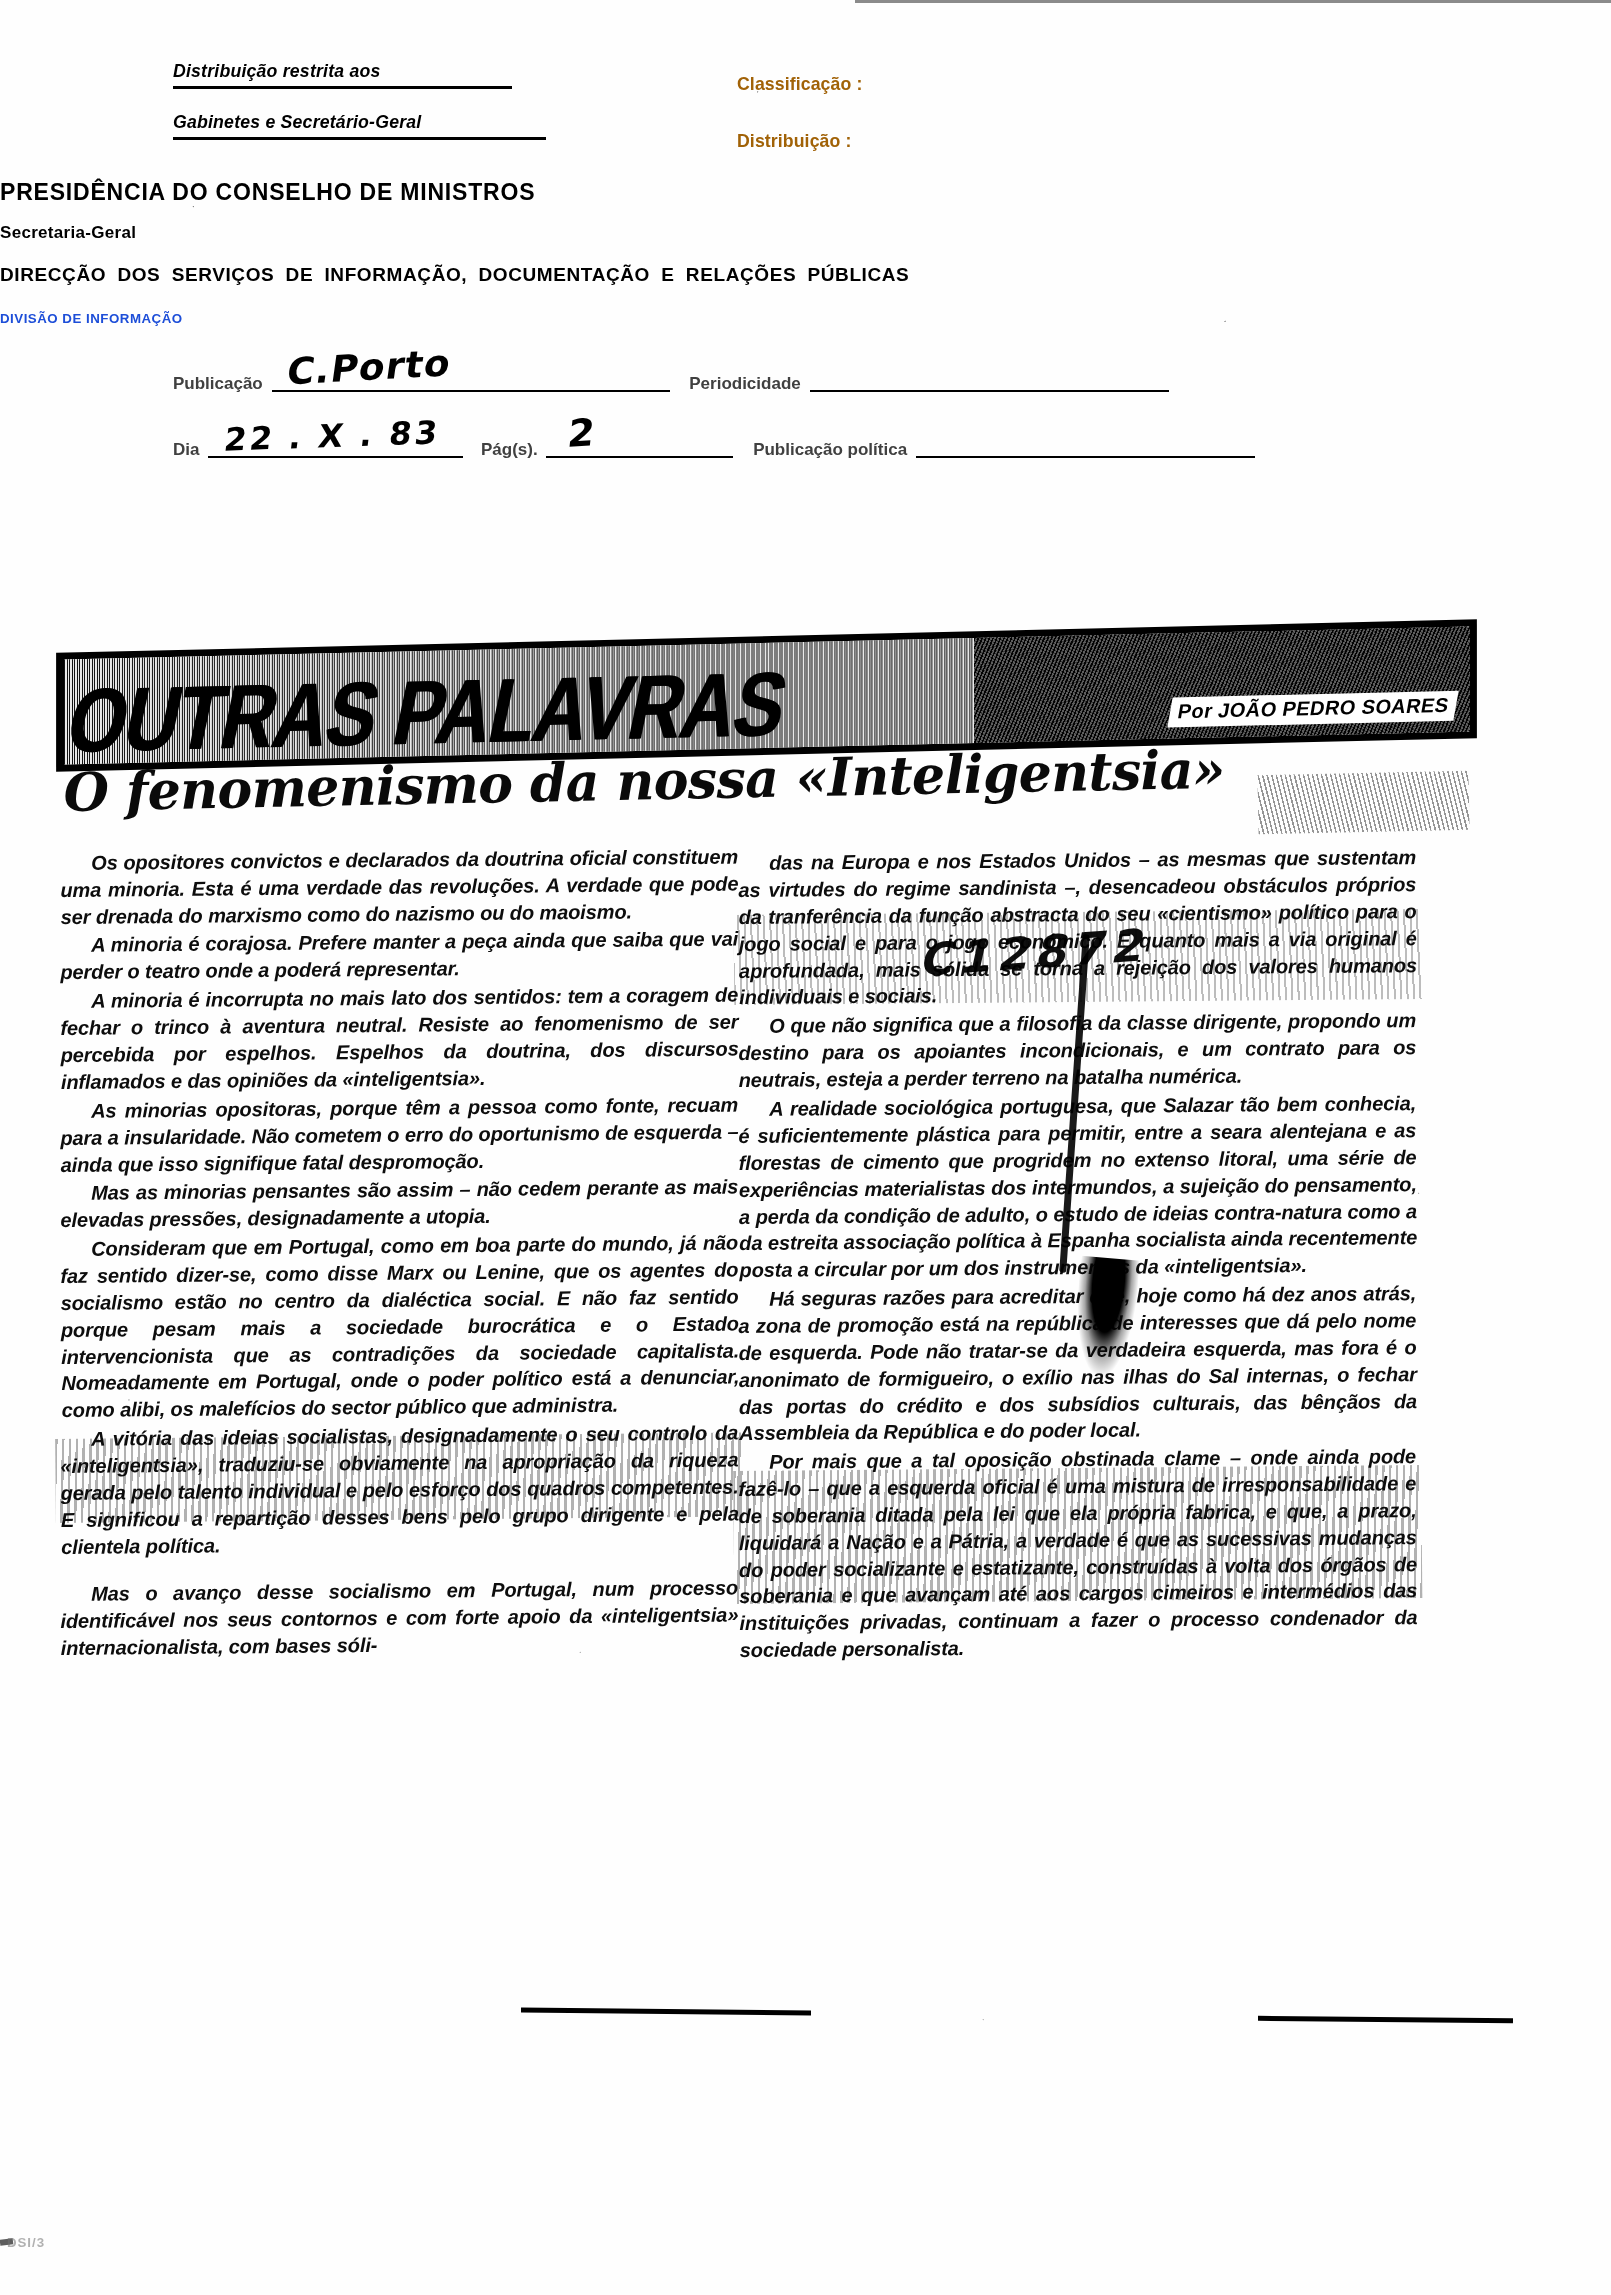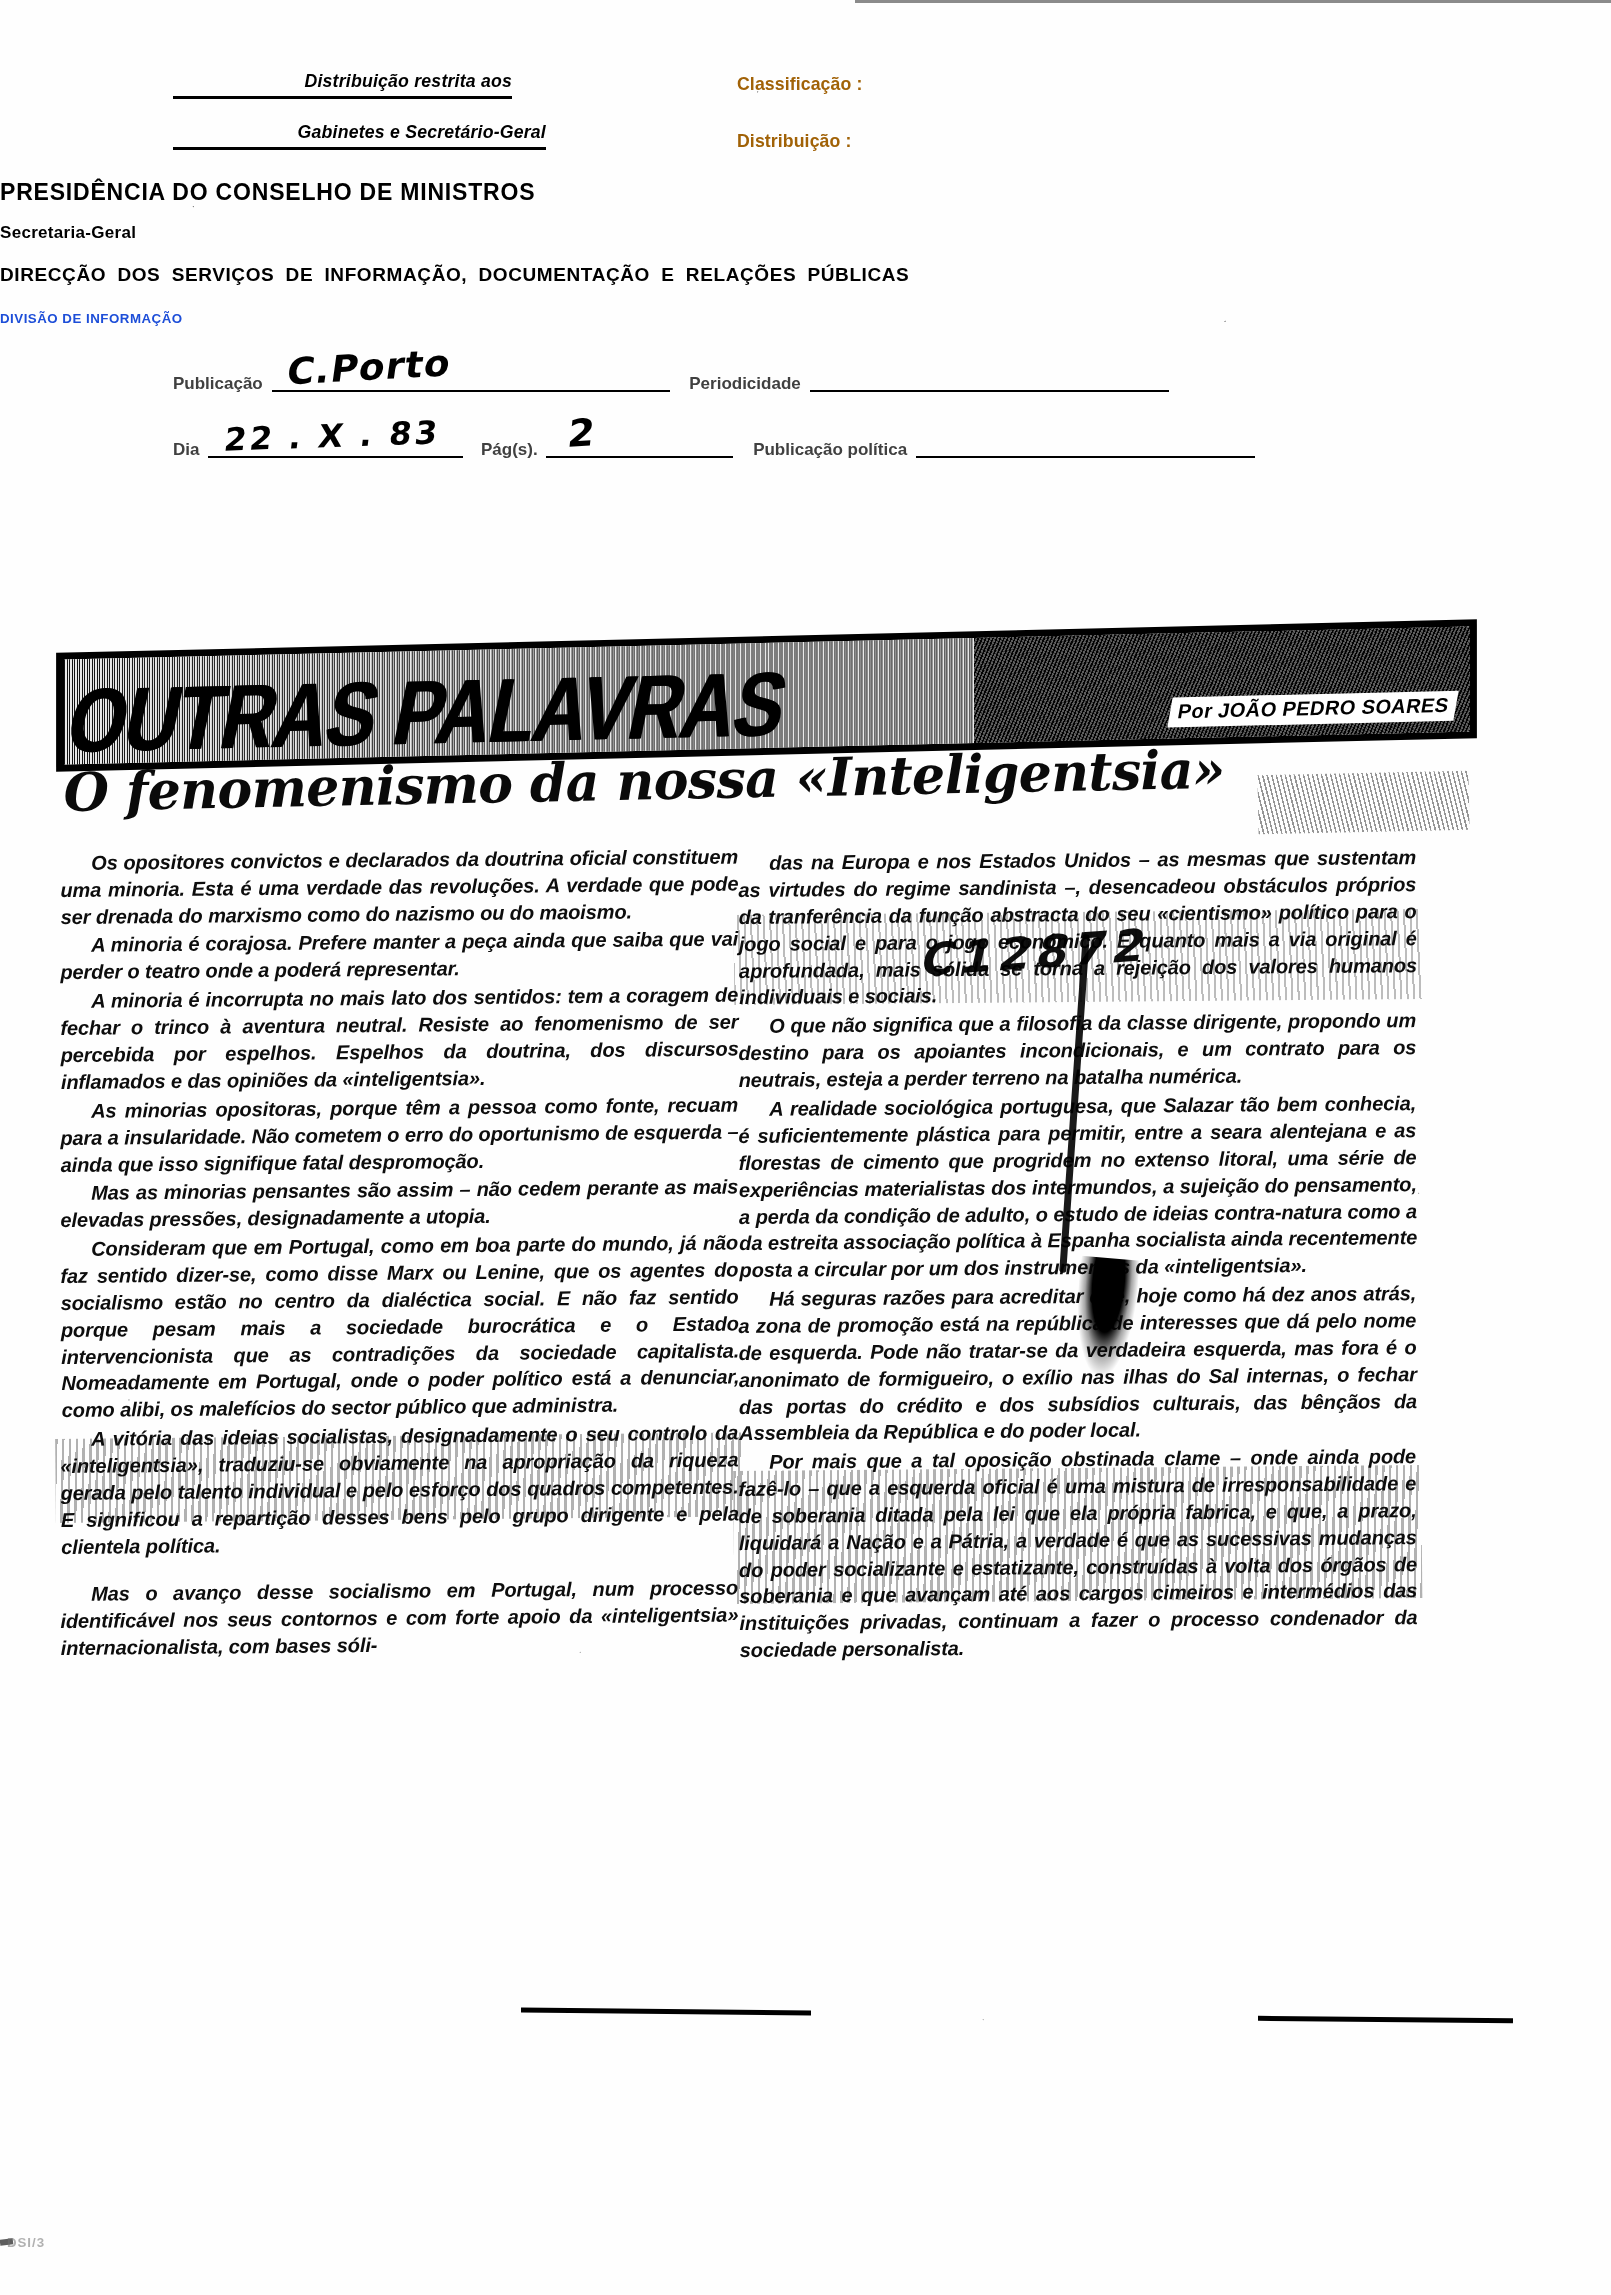--- a/index.html
+++ b/index.html
@@ -31,21 +31,21 @@
       radial-gradient(circle at 36% 72%, rgba(0,0,0,.32) 0 0.5px, transparent 1px),
       radial-gradient(circle at 61% 88%, rgba(0,0,0,.3) 0 0.5px, transparent 1px),
       radial-gradient(circle at 8% 61%, rgba(0,0,0,.3) 0 0.5px, transparent 1px);
     opacity:.85;
   }
 
   
   .admin{
     position:absolute;left:0;top:0;width:1612px;height:590px;
   }
-  .dist-block{position:absolute;left:173px;top:71px;width:364px;text-align:right;}
+  .dist-block{position:absolute;left:173px;top:61px;width:364px;}
   .dist-line{
     font-style:italic;font-weight:bold;font-size:17.7px;letter-spacing:0.2px;
     color:#000;padding-bottom:4.4px;border-bottom:3.4px solid #000;
     margin-bottom:22.6px;display:block;width:339px;
   }
   .dist-line.second{width:373px;}
 
   .class-block{position:absolute;left:737px;top:74px;}
   .class-row{font-size:17.7px;font-weight:bold;color:#a16207;margin-bottom:36px;letter-spacing:0.1px;}
 

